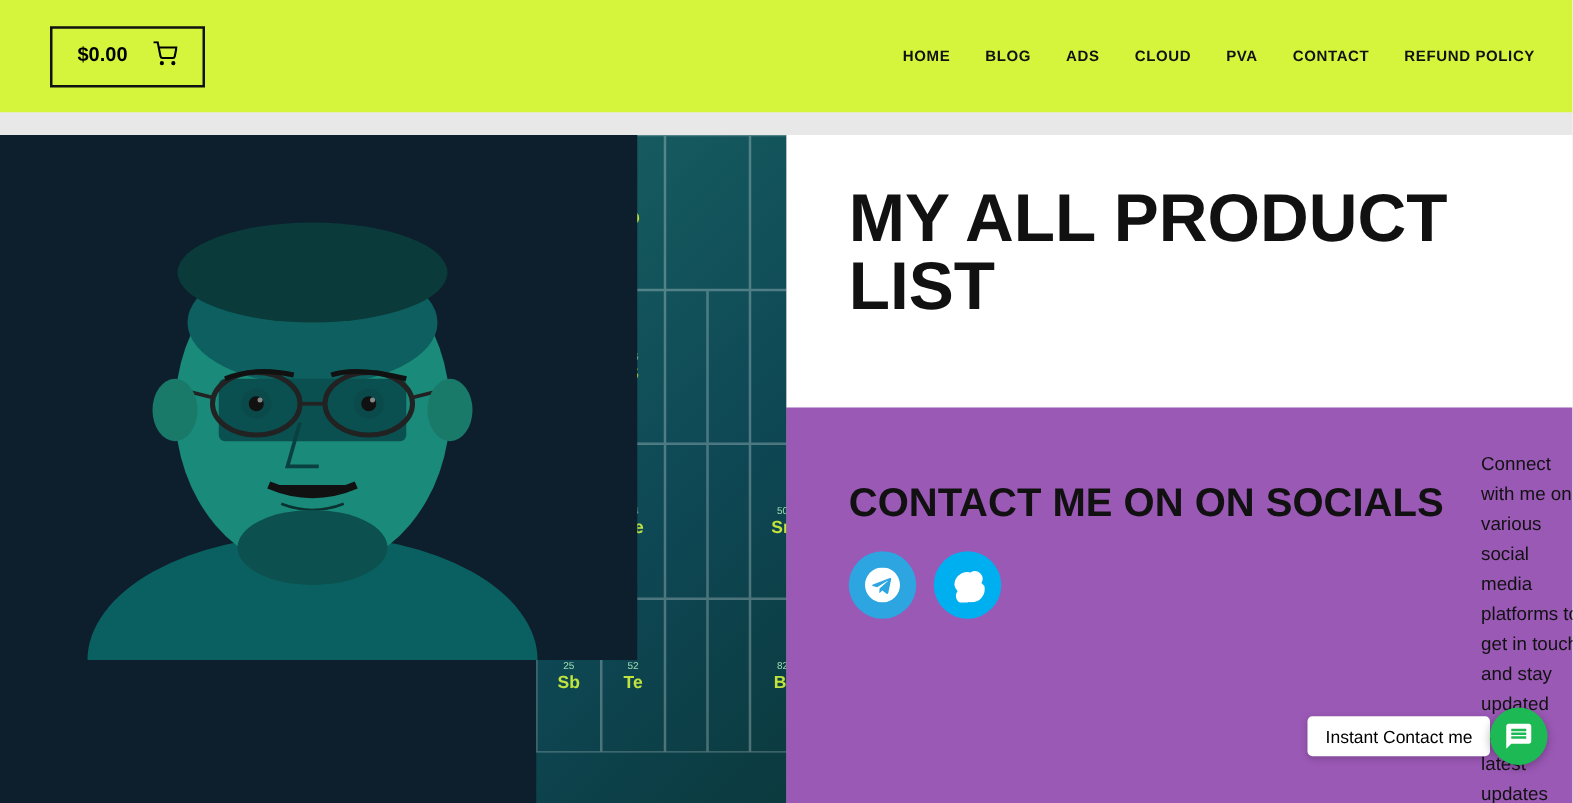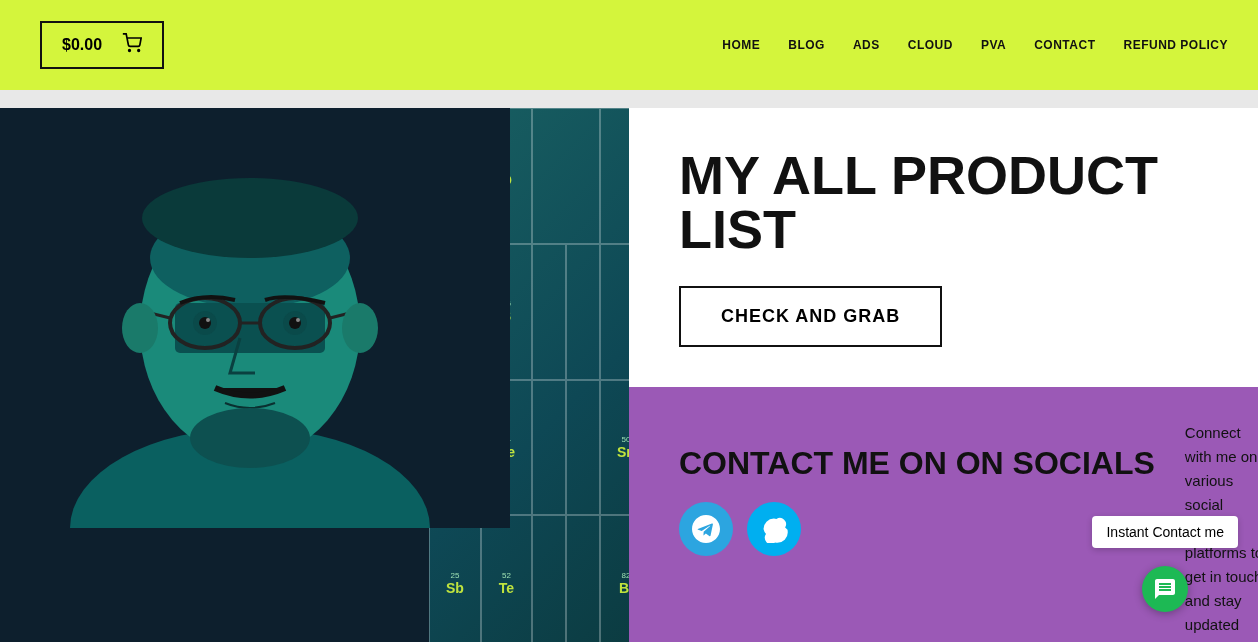--- a/index.html
+++ b/index.html
@@ -195,23 +195,22 @@
       padding-top: 4px;
     }
 
     
     .instant-contact {
       position: fixed;
       bottom: 30px;
       right: 20px;
       display: flex;
       align-items: center;
-      gap: 18px;
+      gap: 0;
       z-index: 999;
-      flex-direction: column;
     }
     .instant-label {
       background: #fff;
       padding: 8px 14px;
       border-radius: 4px;
       font-size: 14px;
       box-shadow: 0 2px 6px rgba(0,0,0,0.2);
     }
     .instant-btn {
       width: 46px;
@@ -364,21 +363,20 @@
       <circle cx="265" cy="215" r="6" fill="#111"></circle>
       <circle cx="268" cy="212" r="2" fill="#fff" opacity="0.5"></circle>
     </svg>
 
   </div>
 
   <div class="hero-right">
 
     <div class="product-panel">
       <div class="product-title">MY ALL PRODUCT LIST</div>
-      <button class="check-grab-btn">CHECK AND GRAB</button>
     </div>
 
     <div class="social-panel">
       <div class="social-left">
         <div class="contact-title">CONTACT ME ON ON SOCIALS</div>
         <div class="social-icons">
           <div class="social-icon telegram-icon">
             <svg viewBox="0 0 24 24" xmlns="http://www.w3.org/2000/svg">
               <path d="M12 0C5.373 0 0 5.373 0 12s5.373 12 12 12 12-5.373 12-12S18.627 0 12 0zm5.894 8.221l-1.97 9.28c-.145.658-.537.818-1.084.508l-3-2.21-1.447 1.394c-.16.16-.295.295-.605.295l.213-3.053 5.56-5.023c.242-.213-.054-.333-.373-.12l-6.871 4.326-2.962-.924c-.643-.204-.657-.643.136-.953l11.57-4.461c.537-.194 1.006.131.833.941z"></path>
             </svg>

